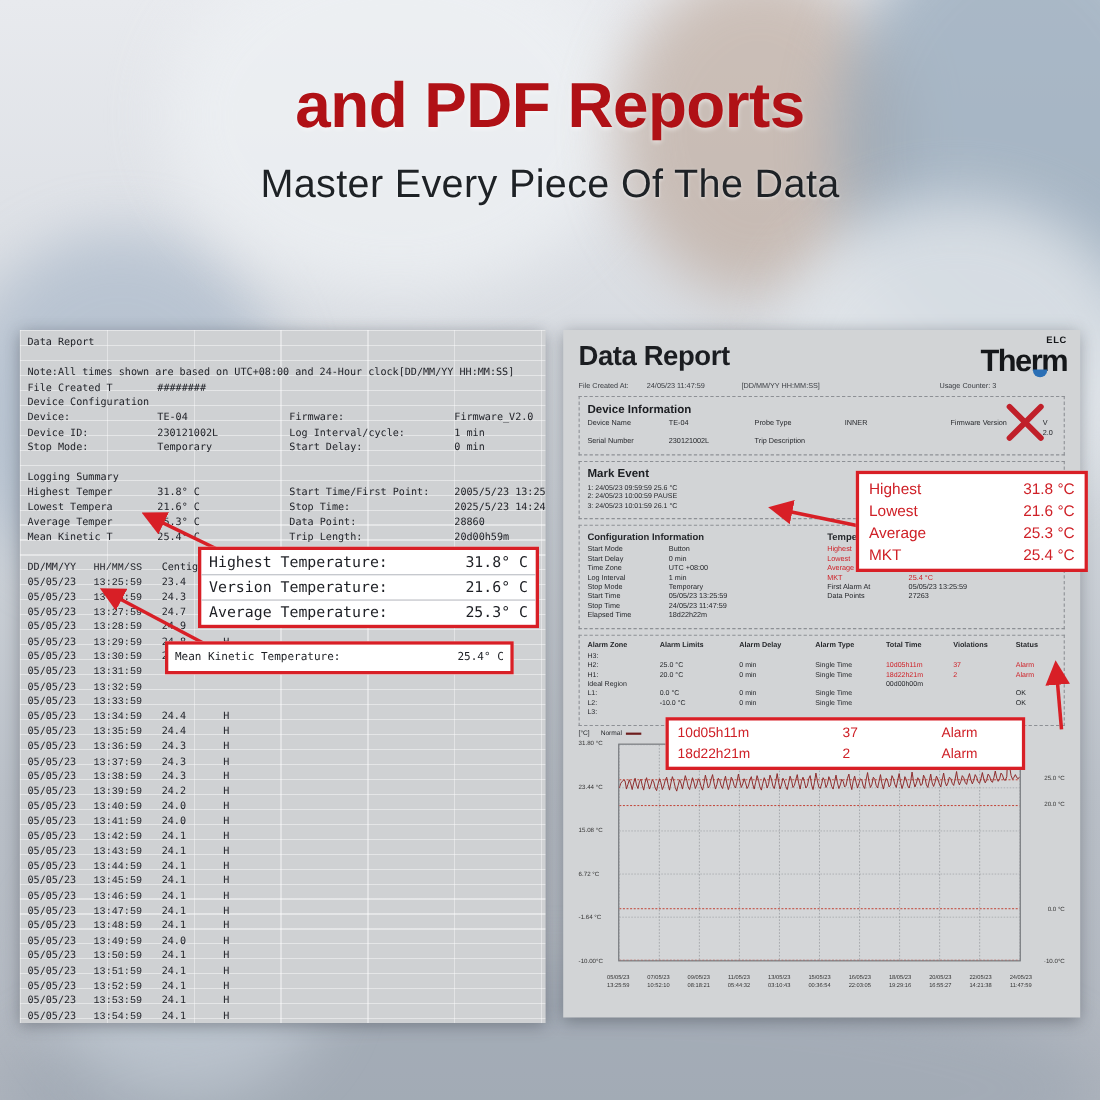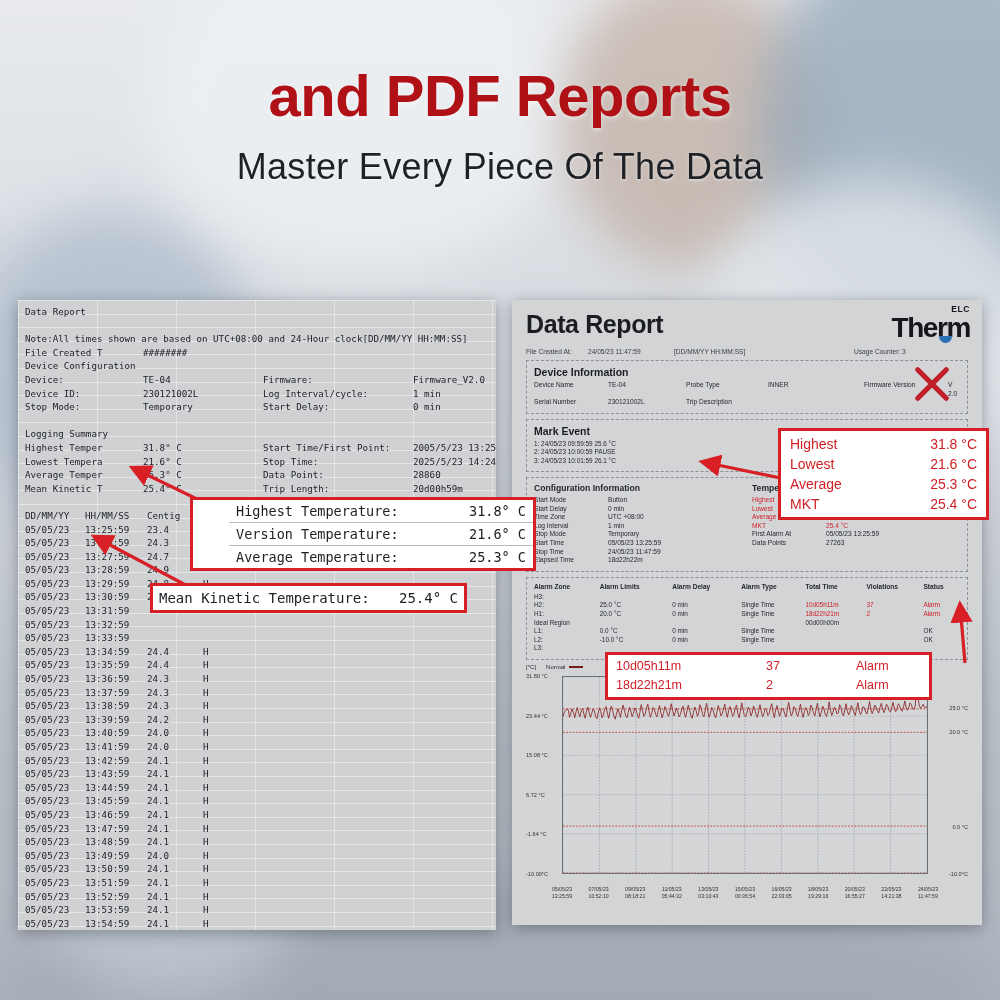--- a/index.html
+++ b/index.html
@@ -36,31 +36,31 @@
       repeating-linear-gradient(to right,rgba(255,255,255,.40) 0 1px,transparent 1px 79px);
     pointer-events:none;}
   #csv-doc .sheet{position:relative;padding:5px 7px;color:#22242a;font-size:9.2px;line-height:13.6px;}
   .csv-line{white-space:pre;display:block;height:13.6px;}
   .csv-row{display:flex;height:13.6px;white-space:pre;}
   .c-lbl{width:118px;flex:none;}
   .c-val{width:120px;flex:none;}
   .c-lbl2{width:150px;flex:none;}
   .c-val2{flex:none;}
   .tbl-d{width:60px;flex:none;}
-  .tbl-t{width:62px;flex:none;}
+  .tbl-t{width:62px;flex:none;font-family:Liberation Mono, monospace;}
   .tbl-c{width:56px;flex:none;}
   .tbl-h{width:40px;flex:none;}
   
   .callout{position:absolute;background:#fff;border:3px solid #d81f26;z-index:6;
     font-family:"DejaVu Sans Mono","Liberation Mono",monospace;color:#1d1f24;}
-  #co-temps{left:190px;top:497px;width:304px;padding-left:36px;}
+  #co-temps{left:180px;top:497px;width:304px;}
   #co-temps .crow{display:flex;justify-content:space-between;
     padding:1px 7px;font-size:13.5px;line-height:20px;border-bottom:1px solid #b9bcc2;}
   #co-temps .crow:last-child{border-bottom:none;}
-  #co-mkt{left:150px;top:583px;width:299px;padding:2px 6px;font-size:14px;line-height:20px;
+  #co-mkt{left:150px;top:583px;width:299px;padding:2px 6px;font-size:10px;line-height:20px;
     display:flex;justify-content:space-between;}
   .arrow-svg{position:absolute;z-index:5;overflow:visible;}
   
   #pdf-doc{left:512px;top:300px;width:470px;height:625px;
     background:#d2d4d6;overflow:hidden;color:#26282c;}
   #pdf-doc .pdf-inner{position:relative;padding:10px 14px 0 14px;}
   .pdf-title{font-size:25px;font-weight:bold;letter-spacing:-.4px;color:#1b1d21;}
   .brand{position:absolute;right:12px;top:12px;text-align:right;}
   .brand .bname{font-size:28px;font-weight:bold;letter-spacing:-1.4px;color:#15171a;position:relative;}
   .brand .belc{font-size:8.5px;font-weight:bold;letter-spacing:.6px;color:#15171a;

